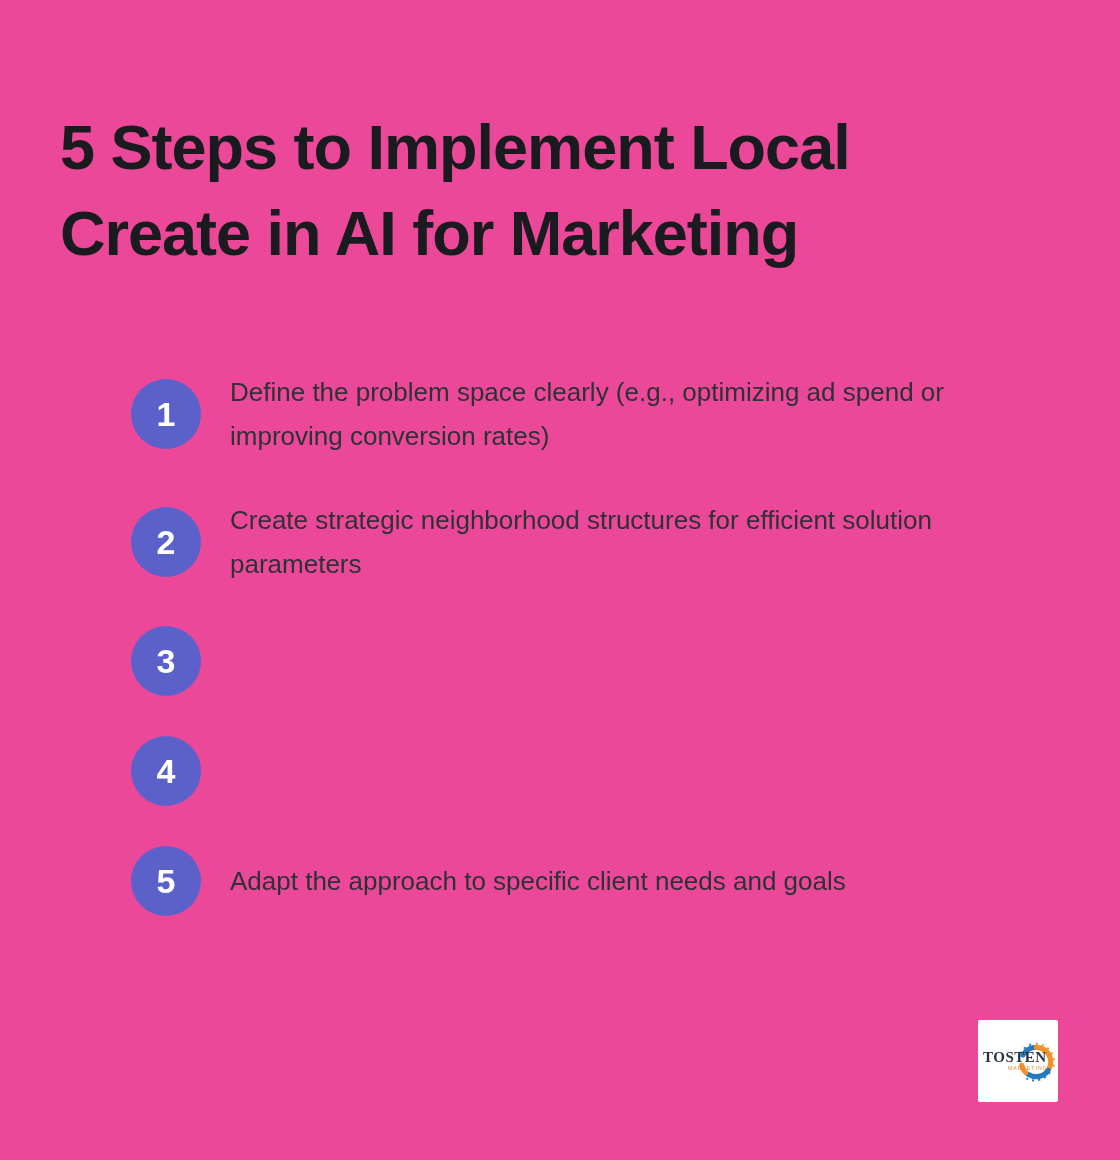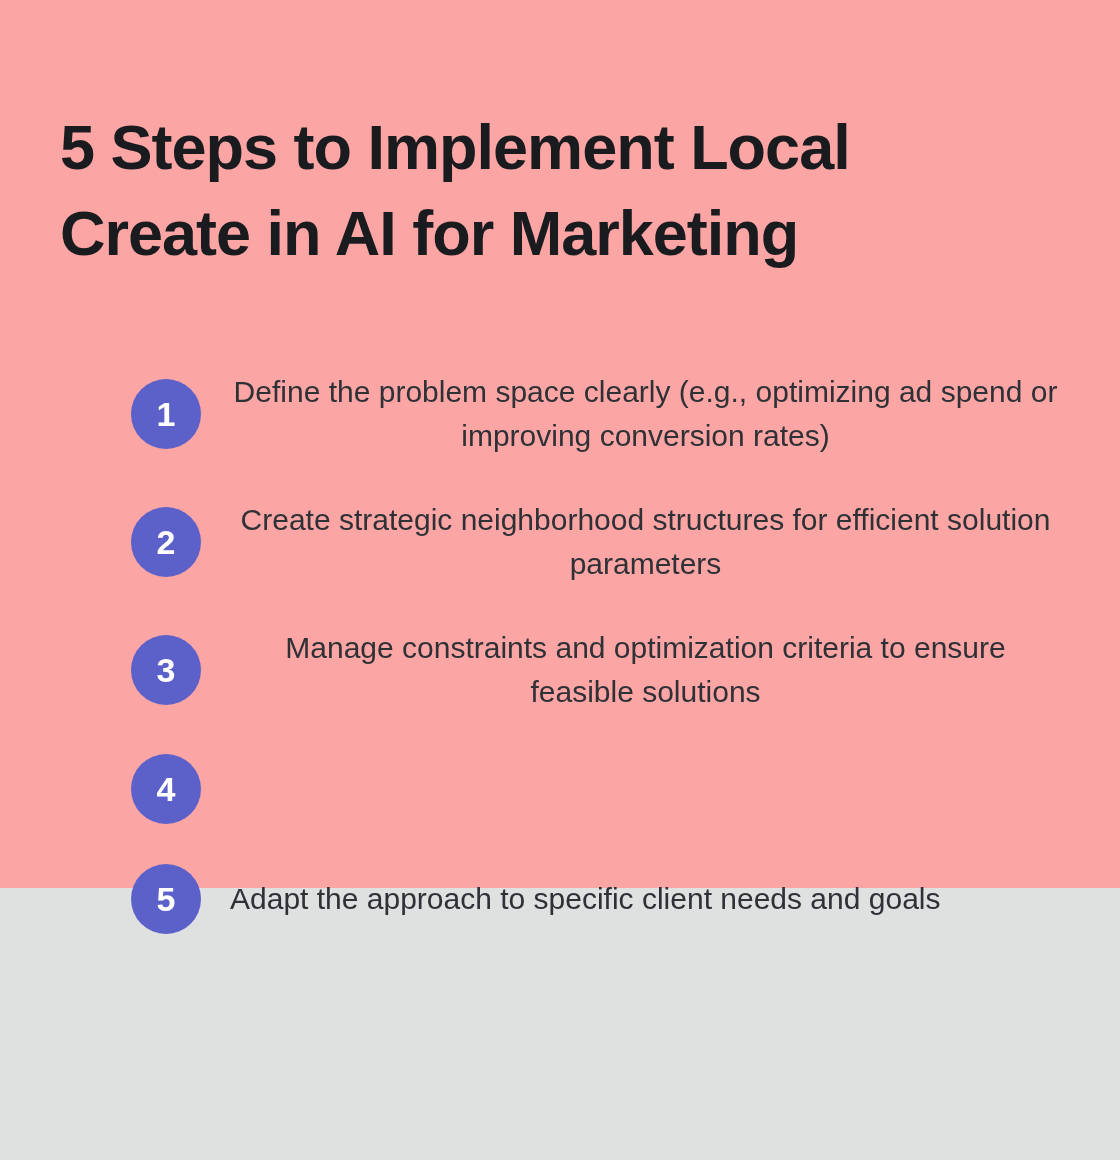--- a/index.html
+++ b/index.html
@@ -11,22 +11,22 @@
     height: 1160px;
     background: #dfe0e0;
     font-family: "Liberation Sans", "DejaVu Sans", sans-serif;
     position: relative;
     overflow: hidden;
   }
   .page {
     position: absolute;
     left: 0; top: 0;
     width: 1120px;
-    height: 888px;
-    background: #fca5a5;
+    height: 1160px;
+    background: #ec4899;
   }
   .title {
     position: absolute;
     left: 60px;
     top: 104px;
     margin: 0;
     color: #1a1b1e;
     font-size: 63px;
     font-weight: 700;
     letter-spacing: -1px;
@@ -57,24 +57,23 @@
     justify-content: center;
   }
   .step-circle span {
     color: #ffffff;
     font-size: 34px;
     font-weight: 700;
     line-height: 1;
   }
   .step-text {
     color: #2e3135;
-    font-size: 30px;
+    font-size: 26px;
     line-height: 44px;
     max-width: 832px;
-    text-align: center;
   }
 
   .logo-box {
     position: absolute;
     left: 978px;
     top: 1020px;
     width: 80px;
     height: 82px;
     background: #ffffff;
     border-radius: 2px;
@@ -131,32 +130,49 @@
       <div class="step-circle">
         <span>2</span>
       </div>
       <div class="step-text">Create strategic neighborhood structures for efficient solution parameters</div>
     </div>
 
     <div class="step-row">
       <div class="step-circle">
         <span>3</span>
       </div>
-      <div class="step-text">Manage constraints and optimization criteria to ensure feasible solutions</div>
     </div>
 
     <div class="step-row">
       <div class="step-circle">
         <span>4</span>
       </div>
     </div>
 
     <div class="step-row">
       <div class="step-circle">
         <span>5</span>
       </div>
       <div class="step-text">Adapt the approach to specific client needs and goals</div>
     </div>
 
   </div>
 
+  <div class="logo-box">
+    <svg class="logo-emblem" viewBox="0 0 60 60" xmlns="http://www.w3.org/2000/svg">
+
+      <path d="M 12.3 20.6 A 20 20 0 0 1 27.2 10.2" fill="none" stroke="#2878be" stroke-width="7" stroke-linecap="round"></path>
+
+      <path d="M 30.7 10.0 A 20 20 0 0 1 48.1 38.5" fill="none" stroke="#f0922a" stroke-width="7" stroke-linecap="round"></path>
+
+      <path d="M 46.5 41.5 A 20 20 0 0 1 19.5 46.9" fill="none" stroke="#2878be" stroke-width="7" stroke-linecap="round"></path>
+
+      <path d="M 16.0 44.3 A 20 20 0 0 1 10.6 34.6" fill="none" stroke="#f0922a" stroke-width="7" stroke-linecap="round"></path>
+
+      <path d="M 29.8 5.2 A 24.8 24.8 0 0 1 52.3 40.4" fill="none" stroke="#f0922a" stroke-width="2.6" stroke-dasharray="2.8 5.6"></path>
+      <path d="M 49.0 44.0 A 24.8 24.8 0 0 1 16.9 52.4" fill="none" stroke="#2878be" stroke-width="2.6" stroke-dasharray="2.8 5.6"></path>
+      <path d="M 8.5 18.5 A 24.8 24.8 0 0 1 25.0 5.7" fill="none" stroke="#2878be" stroke-width="2.6" stroke-dasharray="2.8 5.6"></path>
+    </svg>
+    <div class="logo-name">TOSTEN</div>
+    <div class="logo-subtitle">MARKETING</div>
+  </div>
 
 </div>
 
 </body></html>

